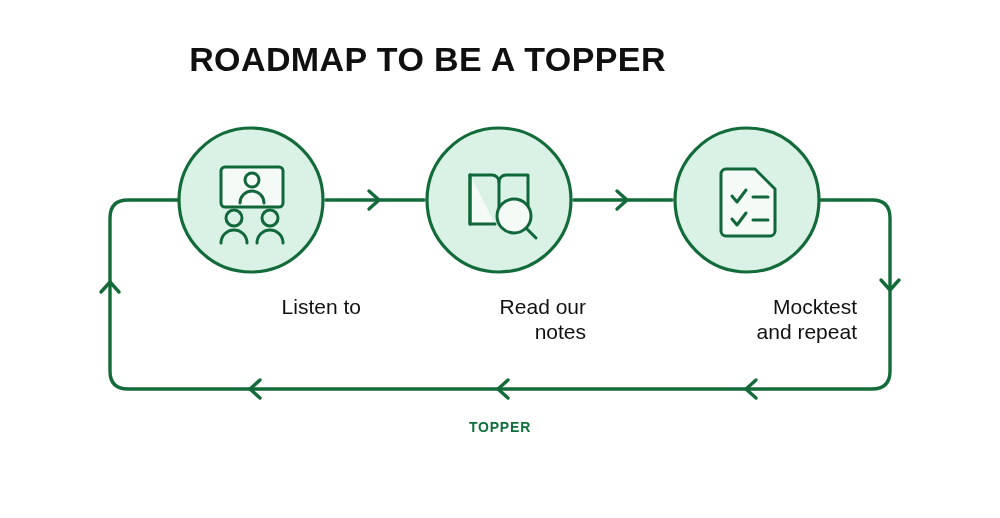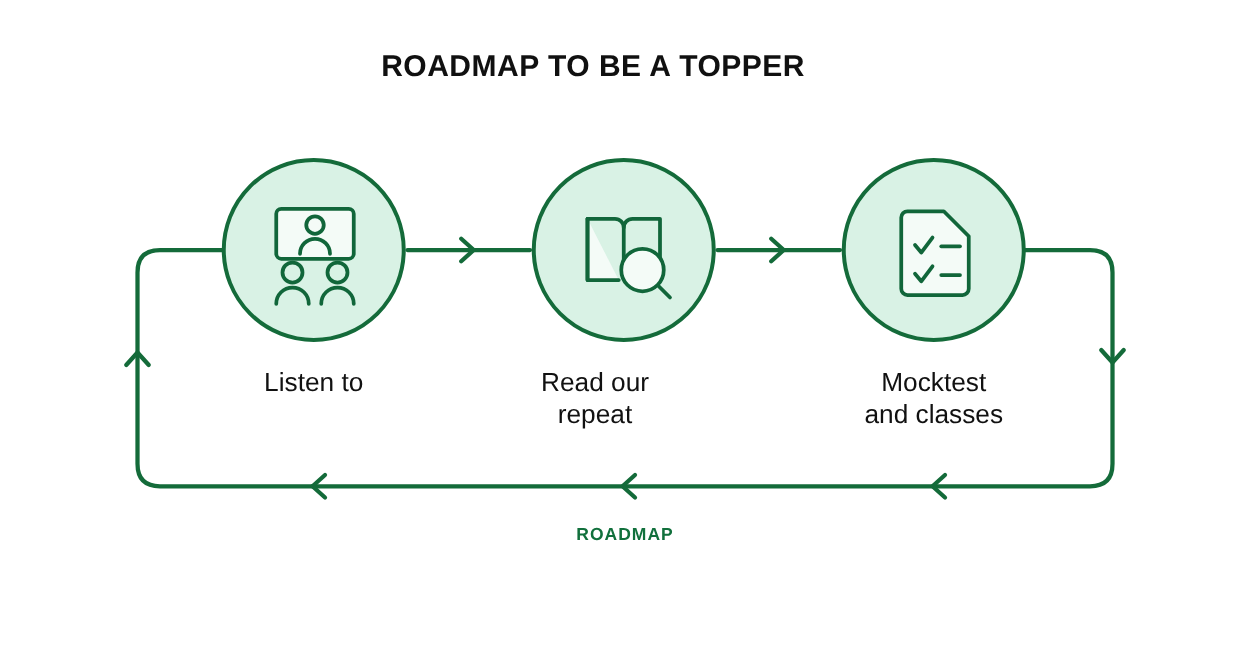--- a/index.html
+++ b/index.html
@@ -20,38 +20,37 @@
     width: 1000px;
     height: 518px;
     background: #ffffff;
   }
   .title {
     position: absolute;
     left: 0;
     top: 40px;
     width: 855px;
     text-align: center;
-    font-size: 24px;
+    font-size: 34px;
     font-weight: bold;
     letter-spacing: 0.4px;
     color: #101010;
     font-family: "Liberation Sans", sans-serif;
-    margin-left: 47px;
   }
   svg.flow {
     position: absolute;
     left: 0;
     top: 0;
     width: 1000px;
     height: 518px;
   }
   .step-label {
     position: absolute;
     width: 220px;
-    text-align: center;
+    text-align: right;
     font-size: 21px;
     line-height: 25px;
     color: #111111;
     font-family: "Liberation Sans", sans-serif;
   }
   .step-label span { display: block; }
   #label-1 { left: 141px; top: 294px; }
   #label-2 { left: 366px; top: 294px; }
   #label-3 { left: 637px; top: 294px; }
   .repeat-label {
@@ -153,22 +152,22 @@
       <line x1="753" y1="220" x2="768" y2="220"></line>
     </g>
 
   </svg>
 
   <div class="step-label" id="label-1">
     <span>Listen to</span>
   </div>
   <div class="step-label" id="label-2">
     <span>Read our</span>
-    <span>repeat</span>
+    <span>notes</span>
   </div>
   <div class="step-label" id="label-3">
     <span>Mocktest</span>
-    <span>and classes</span>
+    <span>and repeat</span>
   </div>
 
-  <div class="repeat-label">ROADMAP</div>
+  <div class="repeat-label">TOPPER</div>
 
 </div>
 
 </body></html>

